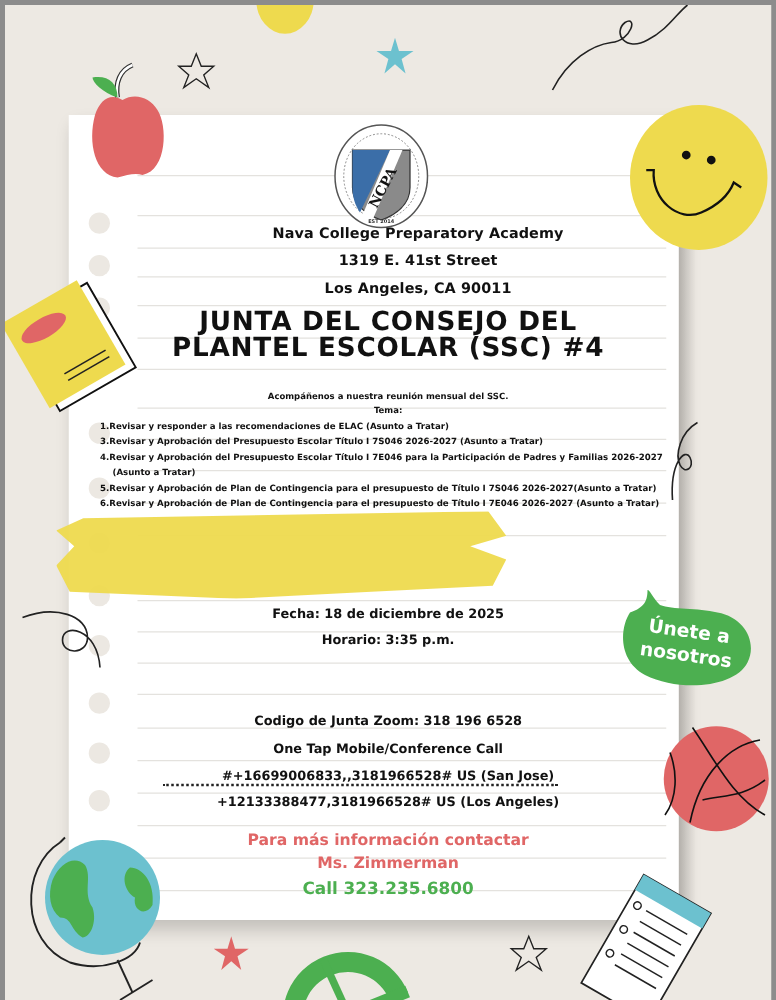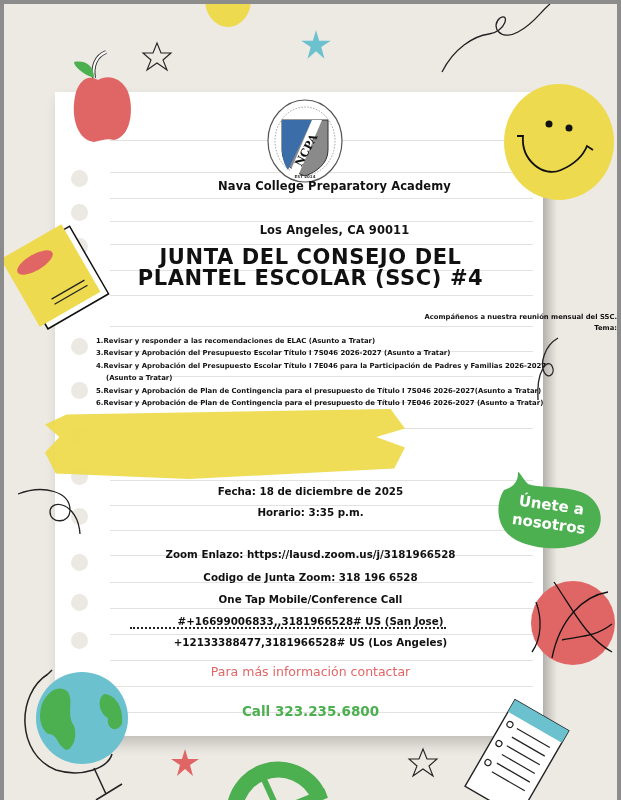--- a/index.html
+++ b/index.html
@@ -5,25 +5,25 @@
   html,body{margin:0;padding:0;}
   body{width:621px;height:800px;background:#8c8c8c;position:relative;overflow:hidden;font-family:"DejaVu Sans",sans-serif;}
   .canvas{position:absolute;left:4px;top:4px;width:613px;height:796px;background:#ede9e3;overflow:hidden;}
   .paper{position:absolute;left:51px;top:88px;width:488px;height:644px;background:#fff;border-radius:0 0 14px 0;box-shadow:4px 8px 14px rgba(0,0,0,0.18);}
   .rshadow{position:absolute;left:539px;top:88px;width:14px;height:650px;background:linear-gradient(to right,#cfcbc5,#ede9e3);}
   .rule{position:absolute;left:55px;right:10px;height:1px;background:#e4e2de;}
   .hole{position:absolute;left:16px;width:17px;height:17px;border-radius:50%;background:#ece8e2;}
   .txt{position:absolute;left:0;right:0;text-align:center;color:#111;white-space:nowrap;}
   .addr{font-size:11.5px;font-weight:bold;letter-spacing:0.1px;padding-left:48px;}
   .title{font-family:"DejaVu Sans",sans-serif;font-weight:bold;font-size:21px;line-height:20px;letter-spacing:0.6px;}
-  .small{font-size:6.8px;font-weight:bold;text-align:right;}
-  .agenda{position:absolute;left:24px;width:460px;font-size:6.9px;font-weight:bold;line-height:12.4px;color:#111;margin-left:16px;}
+  .small{font-size:6.8px;font-weight:bold;}
+  .agenda{position:absolute;left:24px;width:460px;font-size:6.9px;font-weight:bold;line-height:12.4px;color:#111;}
   .agenda .item{padding-left:10px;text-indent:-10px;}
   .mid{font-size:10.3px;font-weight:bold;}
-  .red{color:#e06666;font-size:12.5px;font-weight:normal;}
+  .red{color:#e06666;font-size:12.5px;font-weight:bold;}
   .green{color:#4caf50;font-size:13.5px;font-weight:bold;}
   .brush{position:absolute;left:41px;top:405px;width:360px;height:70px;background:#eeda4e;clip-path:polygon(6% 8%,96% 0%,100% 28%,92% 40%,100% 55%,97% 85%,70% 92%,40% 100%,3% 92%,0% 62%,4% 40%,0% 22%);opacity:0.95;}
   .dotted{position:absolute;left:90px;width:310px;top:530px;border-top:2px dotted #222;}
   .bubble{position:absolute;left:488px;top:468px;width:112px;height:82px;}
   .bubble-text{position:absolute;left:496px;top:492px;width:100px;color:#fff;font-weight:bold;font-size:15px;line-height:19px;text-align:center;transform:rotate(8deg);}
 </style>
 </head>
 <body>
 
 <div class="canvas">
@@ -90,20 +90,21 @@
       <ellipse cx="39" cy="43" rx="30" ry="34" fill="none" stroke="#888" stroke-width="0.8" stroke-dasharray="1.5 1.5"></ellipse>
       <path d="M16 22 L62 22 L62 52 C62 66 50 74 39 78 C28 74 16 66 16 52 Z" fill="#8a8a8a" stroke="#333" stroke-width="1"></path>
       <path d="M16 22 L46 22 L22 72 C18 66 16 60 16 52 Z" fill="#3b6ea8"></path>
       <path d="M46 22 L56 22 L32 78 L24 74 Z" fill="#fff"></path>
       <text x="40" y="56" font-size="11" font-weight="bold" fill="#111" transform="rotate(-62 40 52)" text-anchor="middle" font-family="DejaVu Serif, serif">NCPA</text>
     </svg>
     <div style="position:absolute;left:0;right:0;top:76px;text-align:center;font-size:4px;font-weight:bold;color:#333;">EST 2014</div>
   </div>
 
   <div class="txt addr" style="top:175px">Nava College Preparatory Academy</div>
+  <div class="txt addr" style="top:197px">1319 E. 41st Street</div>
   <div class="txt addr" style="top:219px">Los Angeles, CA 90011</div>
 
   <div class="txt title" style="top:243px">JUNTA DEL CONSEJO DEL</div>
   <div class="txt title" style="top:264px">PLANTEL ESCOLAR (SSC) #4</div>
 
   <div class="txt small" style="top:309px">Acompáñenos a nuestra reunión mensual del SSC.</div>
   <div class="txt small" style="top:320px">Tema:</div>
 
   <div class="agenda" style="top:331px;left:76px">
     <div class="item">1.Revisar y responder a las recomendaciones de ELAC (Asunto a Tratar)</div>
@@ -114,28 +115,28 @@
   </div>
 
   <svg style="position:absolute;left:10px;top:480px" width="80" height="60">
       <path d="M4 10 C30 0 56 8 56 26 C56 40 36 40 36 28 C36 14 64 18 66 50" fill="none" stroke="#222" stroke-width="1.3"></path>
     </svg>
 
   <div class="brush"></div>
 
   <div class="txt mid" style="top:481px">Fecha: 18 de diciembre de 2025</div>
   <div class="txt mid" style="top:502px">Horario: 3:35 p.m.</div>
-  <div class="txt mid" style="top:544px">Zoom Enlazo: https://lausd.zoom.us/j/3181966528</div>
   <div class="txt mid" style="top:567px">Codigo de Junta Zoom: 318 196 6528</div>
   <div class="txt mid" style="top:589px">One Tap Mobile/Conference Call</div>
   <div class="txt mid" style="top:611px">#+16699006833,,3181966528# US (San Jose)</div>
   <div class="dotted" style="top:623px;left:126px;width:316px"></div>
   <div class="txt mid" style="top:632px">+12133388477,3181966528# US (Los Angeles)</div>
 
   <div class="txt red" style="top:660px">Para más información contactar</div>
+  <div class="txt red" style="top:678px">Ms. Zimmerman</div>
   <div class="txt green" style="top:699px">Call  323.235.6800</div>
 
   <svg style="position:absolute;left:60px;top:40px" width="70" height="100" viewBox="0 0 70 100">
     <path d="M30 34 C28 22 32 12 42 8" fill="none" stroke="#333" stroke-width="4"></path>
     <path d="M30 34 C28 22 32 12 42 8" fill="none" stroke="#fff" stroke-width="2"></path>
     <path d="M30 34 C18 30 10 22 10 18 C22 16 30 22 30 34 Z" fill="#4caf50"></path>
     <path d="M12 48 C6 70 12 96 30 98 C38 96 44 94 50 96 C70 92 70 56 62 44 C56 34 44 30 34 36 C24 30 16 36 12 48 Z" fill="#e06666"></path>
   </svg>
 
   <svg style="position:absolute;left:495px;top:78px" width="120" height="120" viewBox="0 0 120 120">

